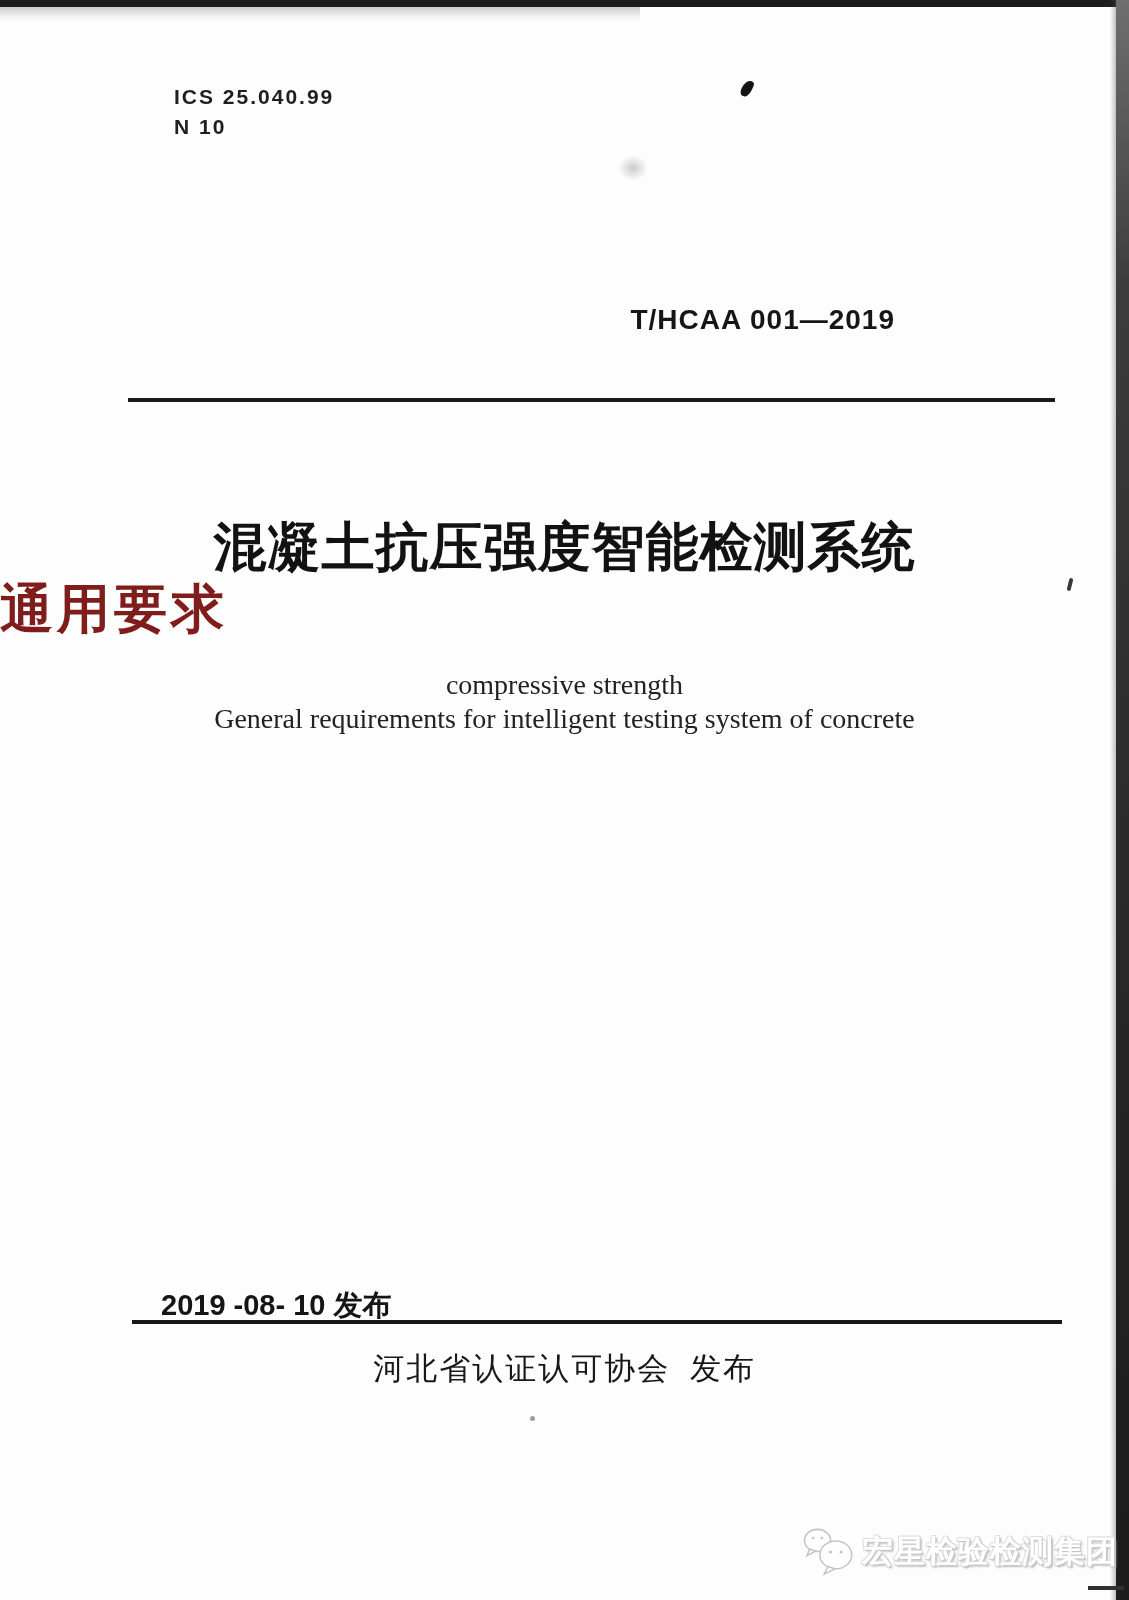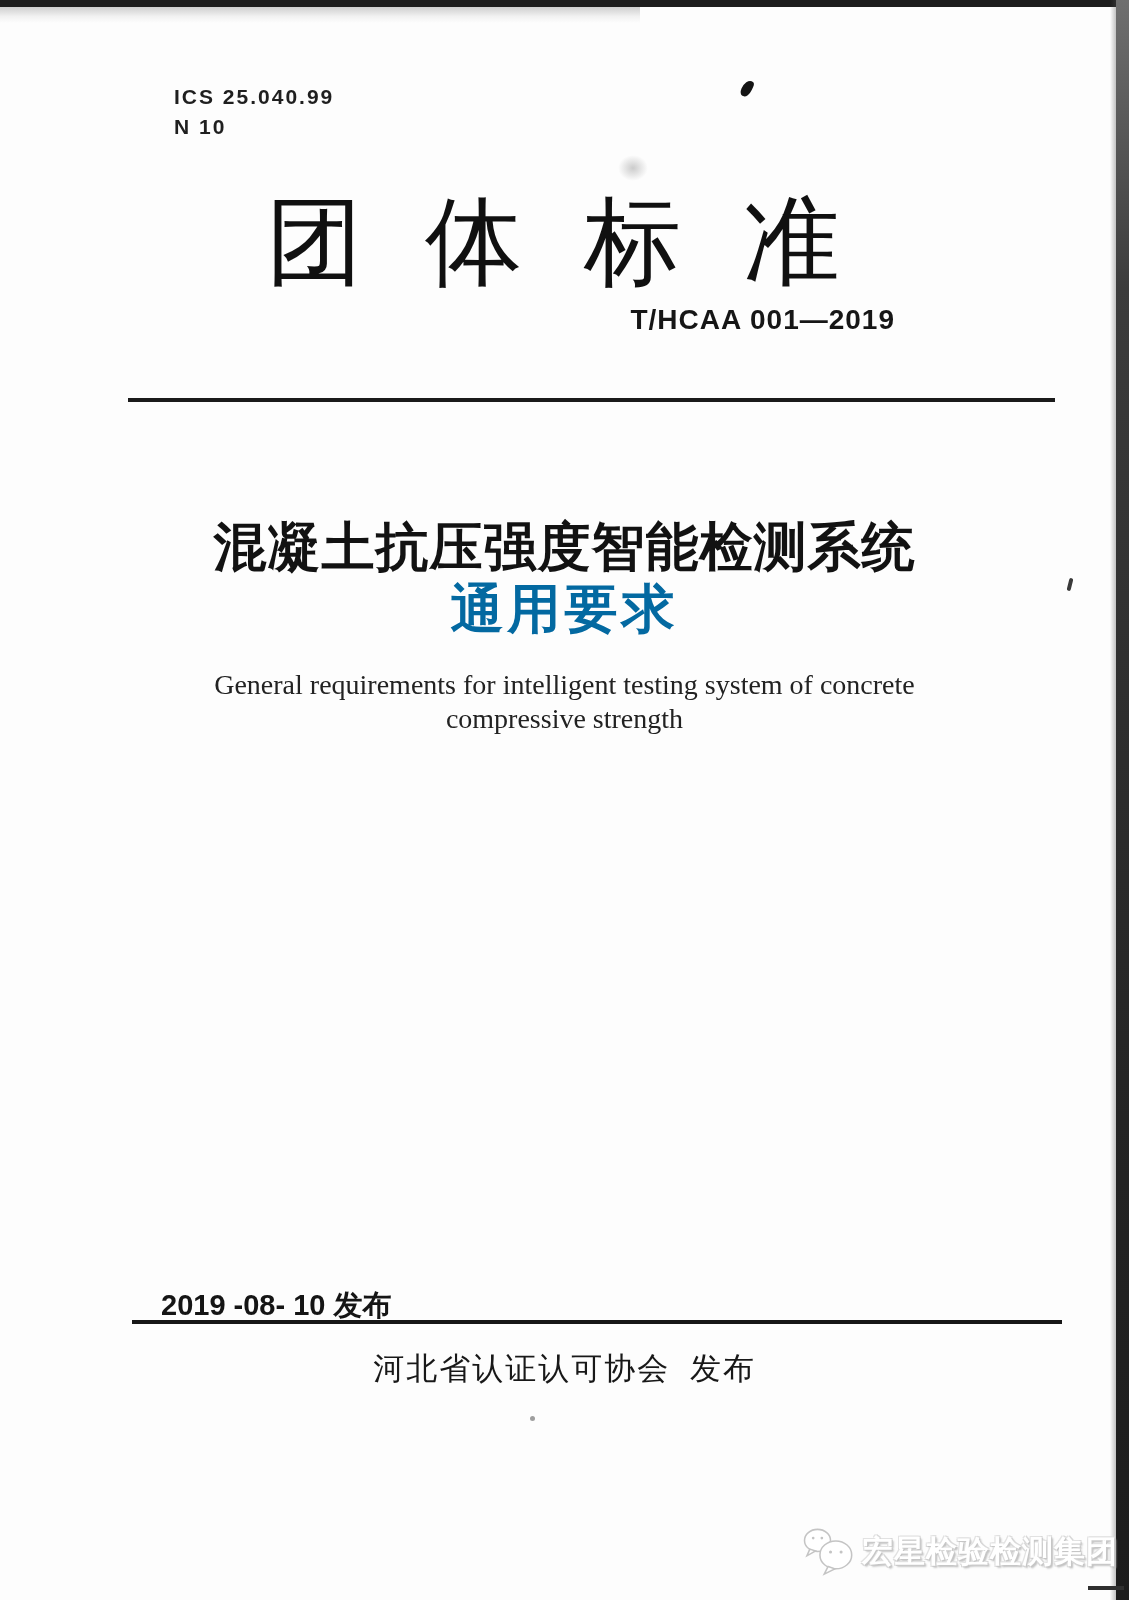--- a/index.html
+++ b/index.html
@@ -36,22 +36,22 @@
     font-size:97px;letter-spacing:62px;font-weight:500;color:#101010;
     font-family:"Liberation Serif", serif;}
   .std-number{position:absolute;right:234px;top:304px;white-space:nowrap;
     font-family:"Liberation Sans", sans-serif;font-size:28px;font-weight:600;
     letter-spacing:1px;color:#161616;margin-left:20px;}
   .rule-top{position:absolute;left:128px;top:398px;width:927px;height:4px;background:#1b1b1b;}
 
   
   .title-cn-1{position:absolute;left:0;top:512px;width:1129px;text-align:center;
     font-size:53px;font-weight:600;letter-spacing:1px;color:#121212;white-space:nowrap;}
-  .title-cn-2{position:absolute;left:0;top:574px;width:1129px;text-align:center;
-    font-size:53px;font-weight:600;letter-spacing:4px;color:#0369a1;}
+  .title-cn-2{position:absolute;left:0;top:574px;width:1129px;
+    font-size:53px;font-weight:600;letter-spacing:4px;color:#7f1d1d;}
   .subtitle-en{position:absolute;left:0;top:668px;width:1129px;text-align:center;
     font-family:"Liberation Serif", serif;font-size:28px;line-height:34px;color:#222;}
 
   
   .date-left{position:absolute;left:161px;top:1286px;white-space:nowrap;
     font-family:"Liberation Sans", sans-serif;font-size:29px;font-weight:600;color:#151515;}
   .date-right{position:absolute;right:179px;top:1288px;white-space:nowrap;
     font-family:"Liberation Sans", sans-serif;font-size:29px;font-weight:600;color:#151515;}
   .rule-bottom{position:absolute;left:132px;top:1320px;width:930px;height:4px;background:#171717;}
   .publisher{position:absolute;left:0;top:1348px;width:1129px;text-align:center;
@@ -78,32 +78,31 @@
   <div class="speck-comma"></div>
   <div class="speck-smudge"></div>
   <div class="speck-apostrophe"></div>
   <div class="speck-dot"></div>
 
   <div class="ics-block">
     <div>ICS 25.040.99</div>
     <div>N 10</div>
   </div>
 
-  <div class="doc-type">团体标准</div>
 
   <div class="std-number">T/HCAA 001—2019</div>
 
   <div class="rule-top"></div>
 
   <div class="title-cn-1">混凝土抗压强度智能检测系统</div>
   <div class="title-cn-2">通用要求</div>
 
   <div class="subtitle-en">
+    <div>compressive strength</div>
     <div>General requirements for intelligent testing system of concrete</div>
-    <div>compressive strength</div>
   </div>
 
   <div class="date-left">2019 -08- 10 发布</div>
   <div class="rule-bottom"></div>
 
   <div class="publisher">河北省认证认可协会 发布</div>
 
   <div class="watermark">
     <svg class="watermark-icon" viewBox="0 0 60 54" xmlns="http://www.w3.org/2000/svg">
 

